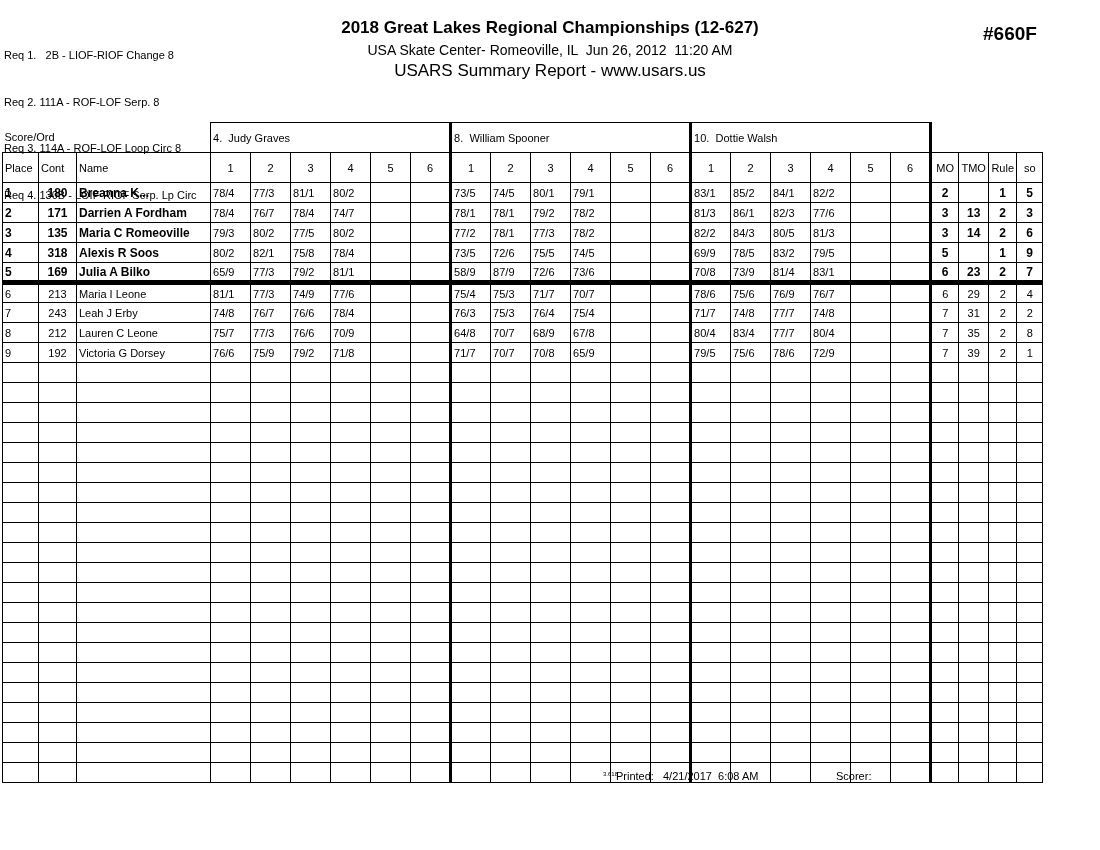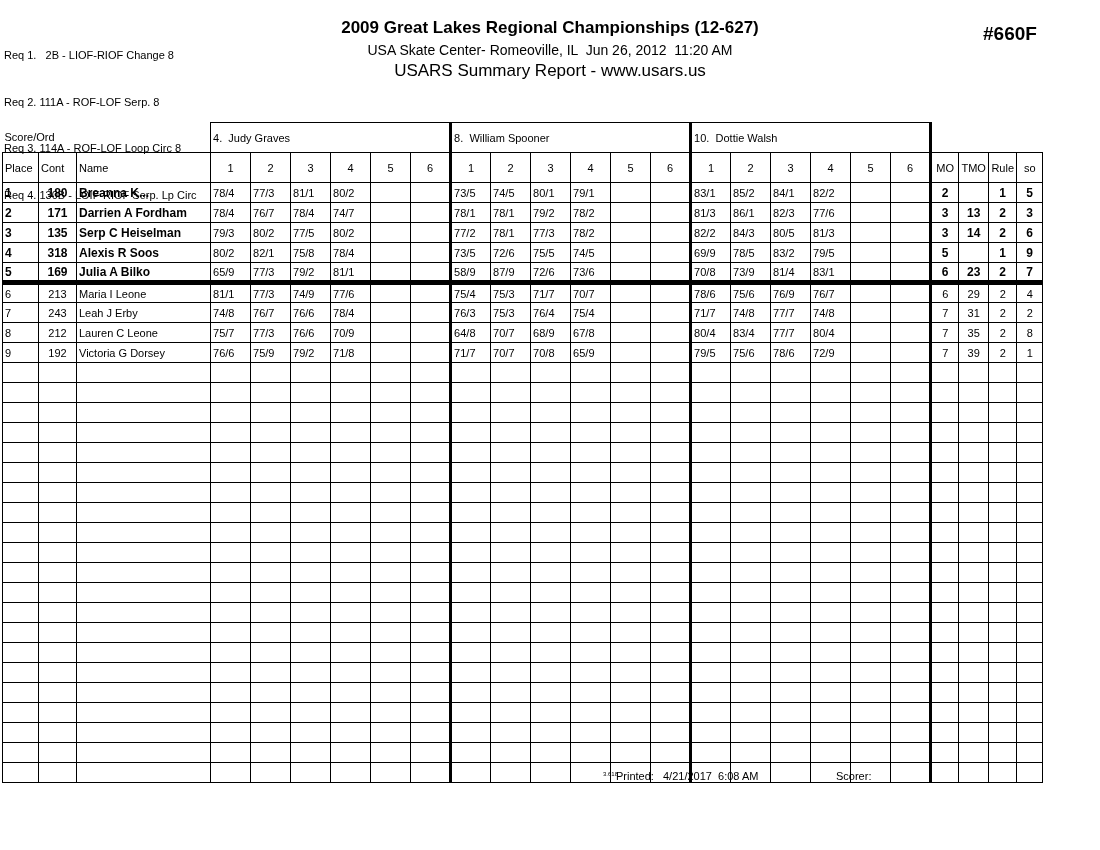--- a/index.html
+++ b/index.html
@@ -52,21 +52,21 @@
 <div class="page">
 
   <div class="reqs">
     <div>Req 1.   2B - LIOF-RIOF Change 8</div>
     <div>Req 2. 111A - ROF-LOF Serp. 8</div>
     <div>Req 3. 114A - ROF-LOF Loop Circ 8</div>
     <div>Req 4. 130B - LOIF-RIOF Serp. Lp Circ</div>
   </div>
 
   <div class="titles">
-    <div class="title-main">2009 Great Lakes Regional Championships (12-627)</div>
+    <div class="title-main">2018 Great Lakes Regional Championships (12-627)</div>
     <div class="title-venue">USA Skate Center- Romeoville, IL  Jun 26, 2012  11:20 AM</div>
     <div class="title-report">USARS Summary Report - www.usars.us</div>
   </div>
 
   <div class="doc-number">#660F</div>
 
   <table class="results">
       <colgroup>
         <col style="width: 36px;">
         <col style="width: 38px;">
@@ -181,21 +181,21 @@
           <td class="al"></td>
           <td class="al"></td>
           <td class="ctr b thick-l">3</td>
           <td class="ctr b">13</td>
           <td class="ctr b">2</td>
           <td class="ctr b">3</td>
         </tr>
         <tr class="boldrow">
           <td class="al b">3</td>
           <td class="ctr b">135</td>
-          <td class="al b">Serp C Heiselman</td>
+          <td class="al b">Maria C Romeoville</td>
           <td class="al">79/3</td>
           <td class="al">80/2</td>
           <td class="al">77/5</td>
           <td class="al">80/2</td>
           <td class="al"></td>
           <td class="al"></td>
           <td class="al thick-l">77/2</td>
           <td class="al">78/1</td>
           <td class="al">77/3</td>
           <td class="al">78/2</td>

